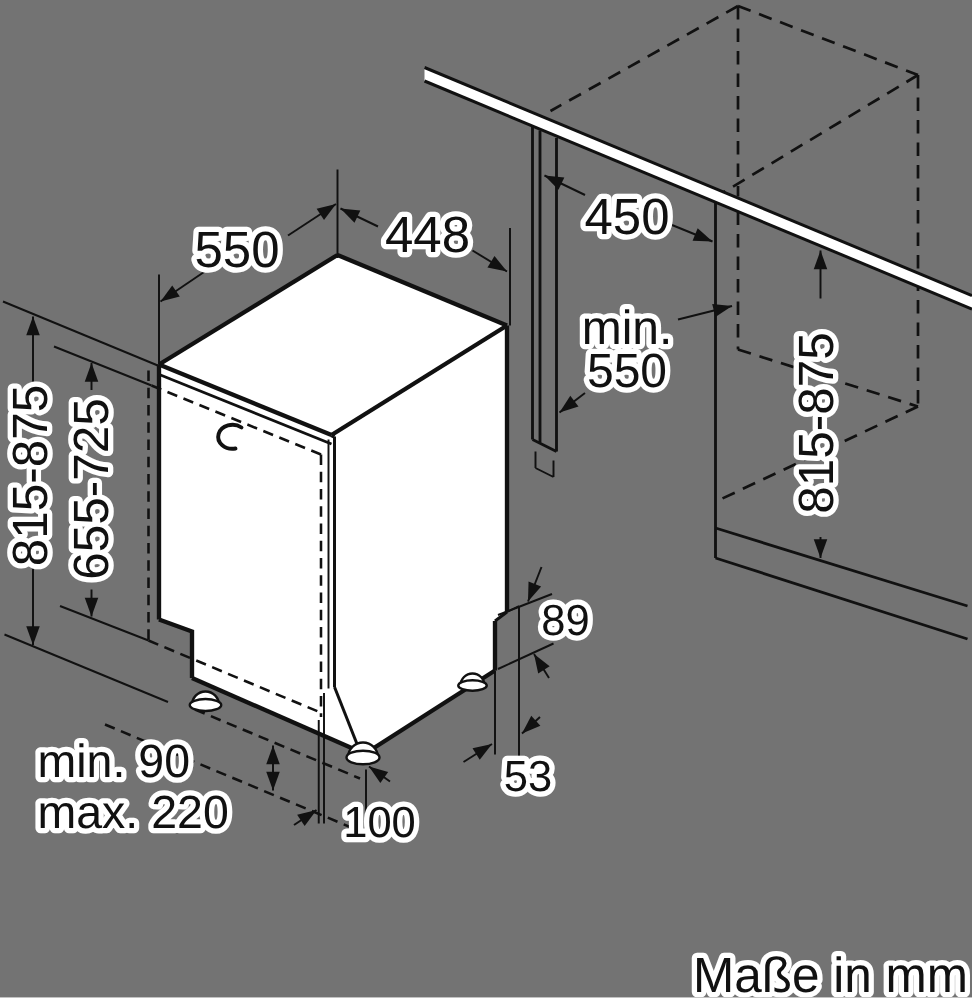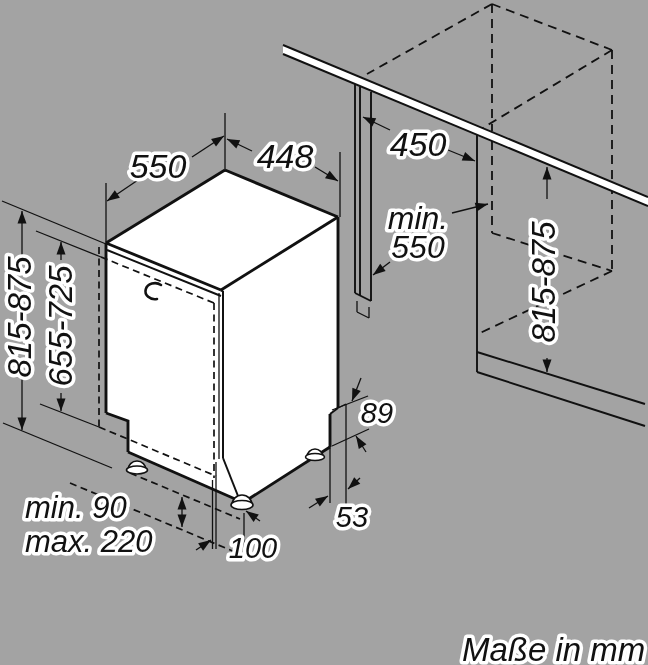--- a/index.html
+++ b/index.html
@@ -1,16 +1,16 @@
 <!DOCTYPE html>
 <html><head>
 <meta charset="utf-8">
 <style>
   html,body{margin:0;padding:0;background:#fff;}
-  .stage{position:relative;width:648px;height:665px;background:#a3a3a3;overflow:hidden;font-style:italic;}
+  .stage{position:relative;width:648px;height:665px;background:#737373;overflow:hidden;}
   svg{position:absolute;left:0;top:0;}
   svg{stroke-linecap:butt;}
   .ln   {stroke:#111;stroke-width:1.9;fill:none;}
   .bold {stroke:#111;stroke-width:2.9;fill:none;}
   .med  {stroke:#111;stroke-width:2.0;fill:none;}
   .thin {stroke:#111;stroke-width:1.3;fill:none;}
   .dash {stroke:#111;stroke-width:1.8;fill:none;stroke-dasharray:9 6;}
   .ddash{stroke:#111;stroke-width:1.7;fill:none;stroke-dasharray:7 4.5;}
   .dim  {stroke:#111;stroke-width:1.3;fill:none;}
   .whitefill{fill:#fff;stroke:none;}

